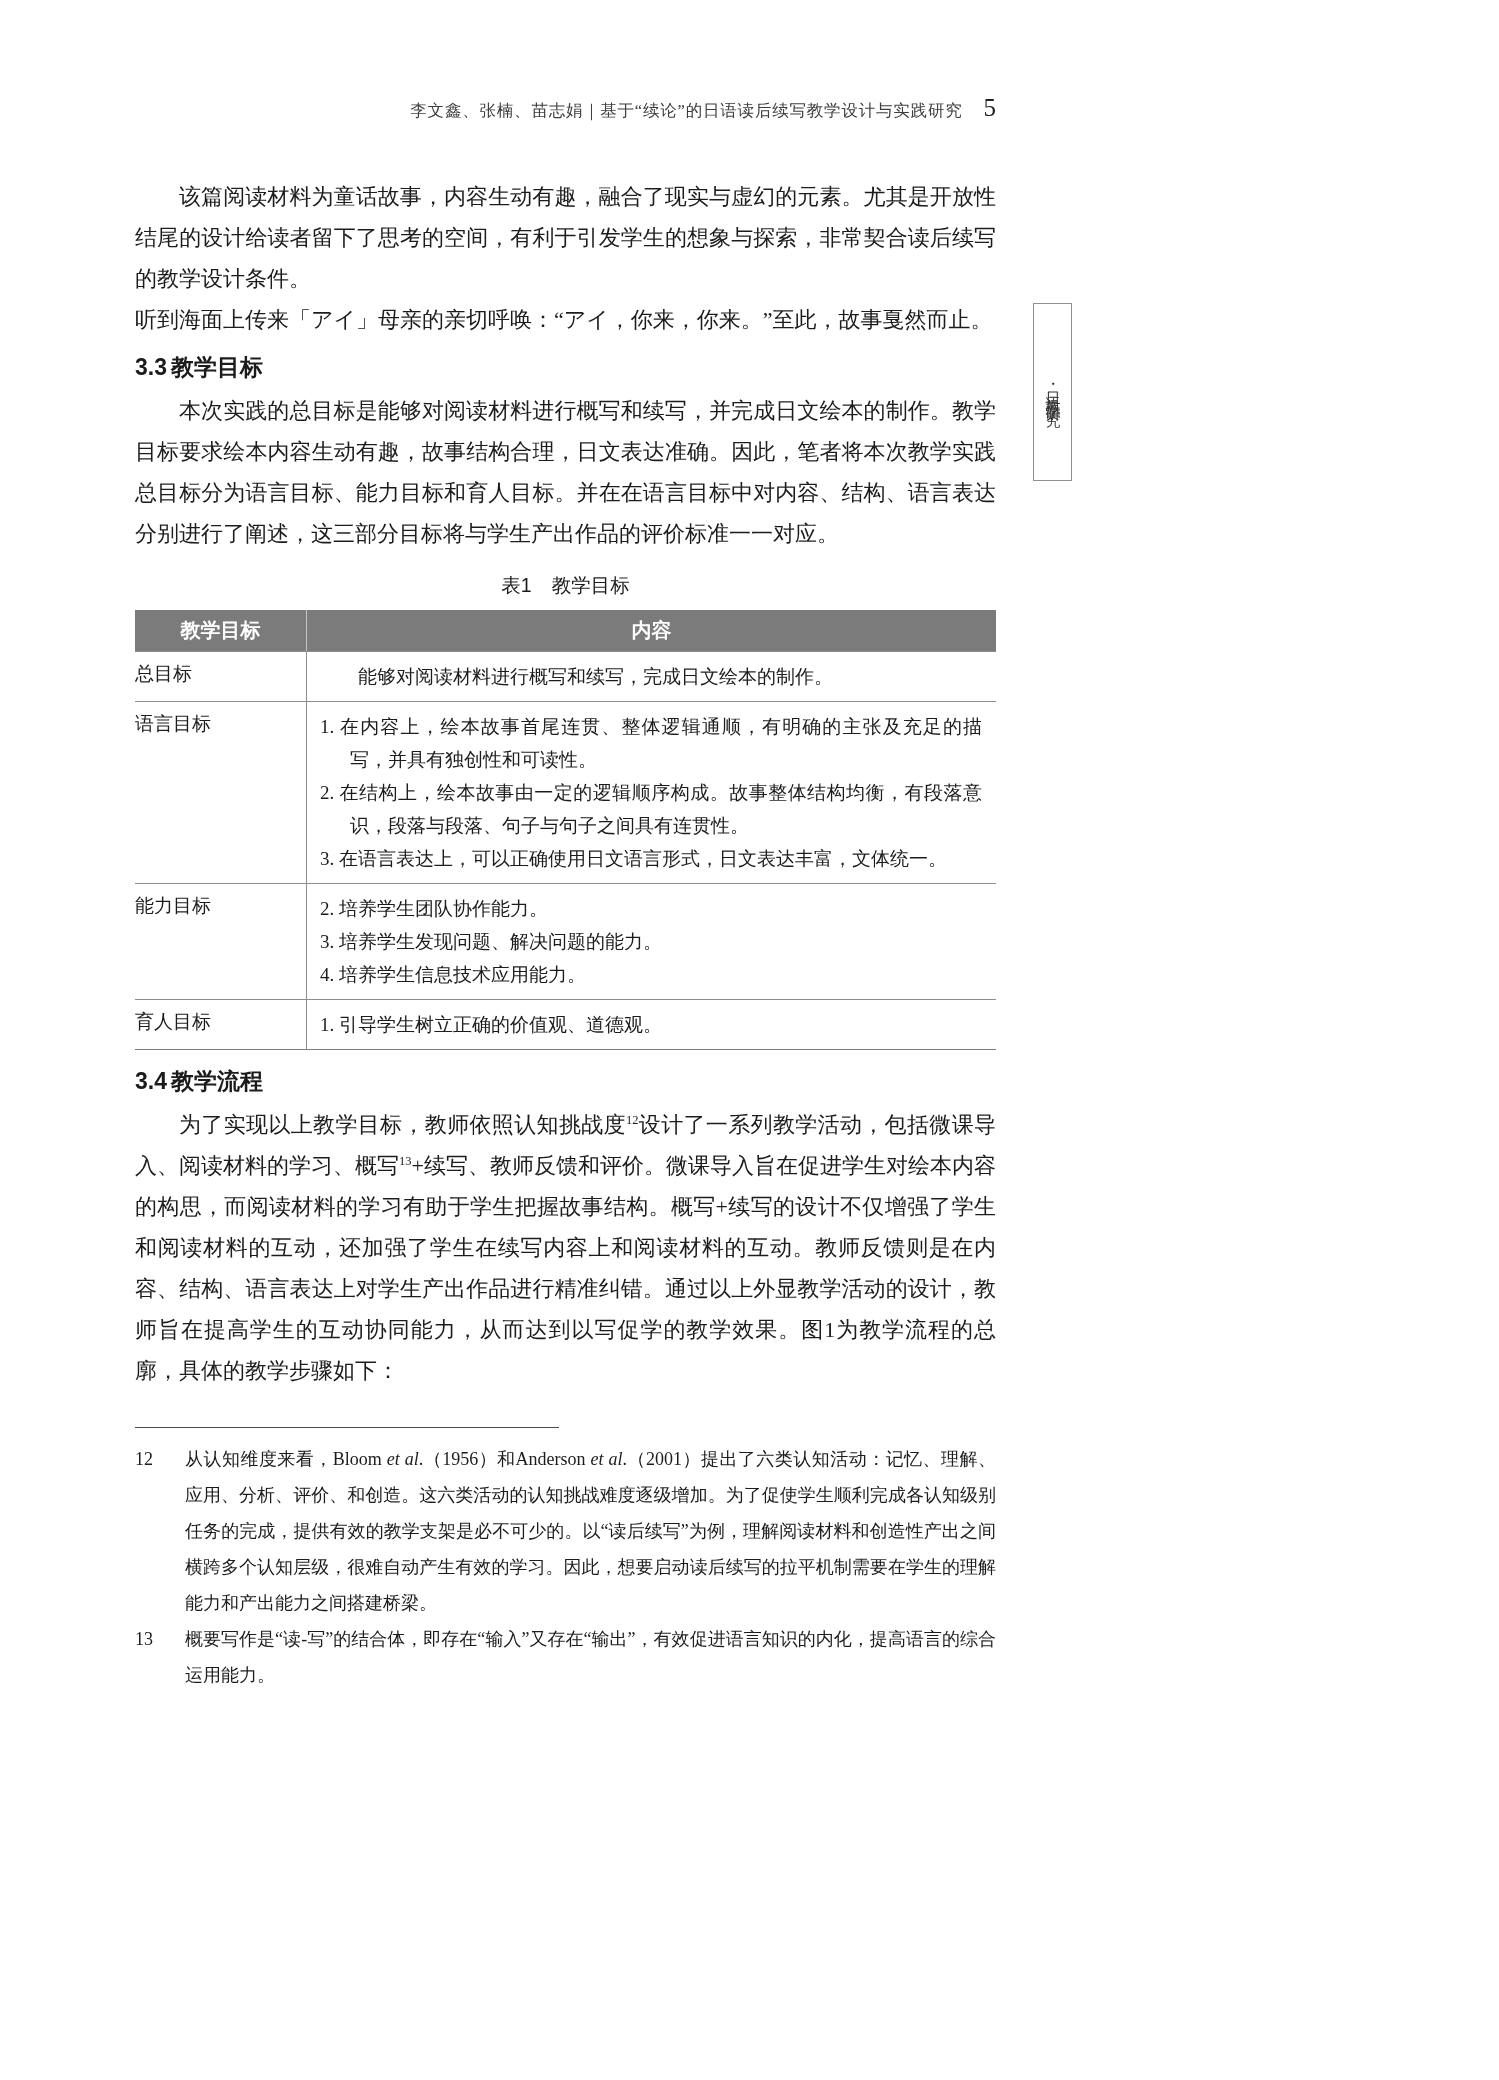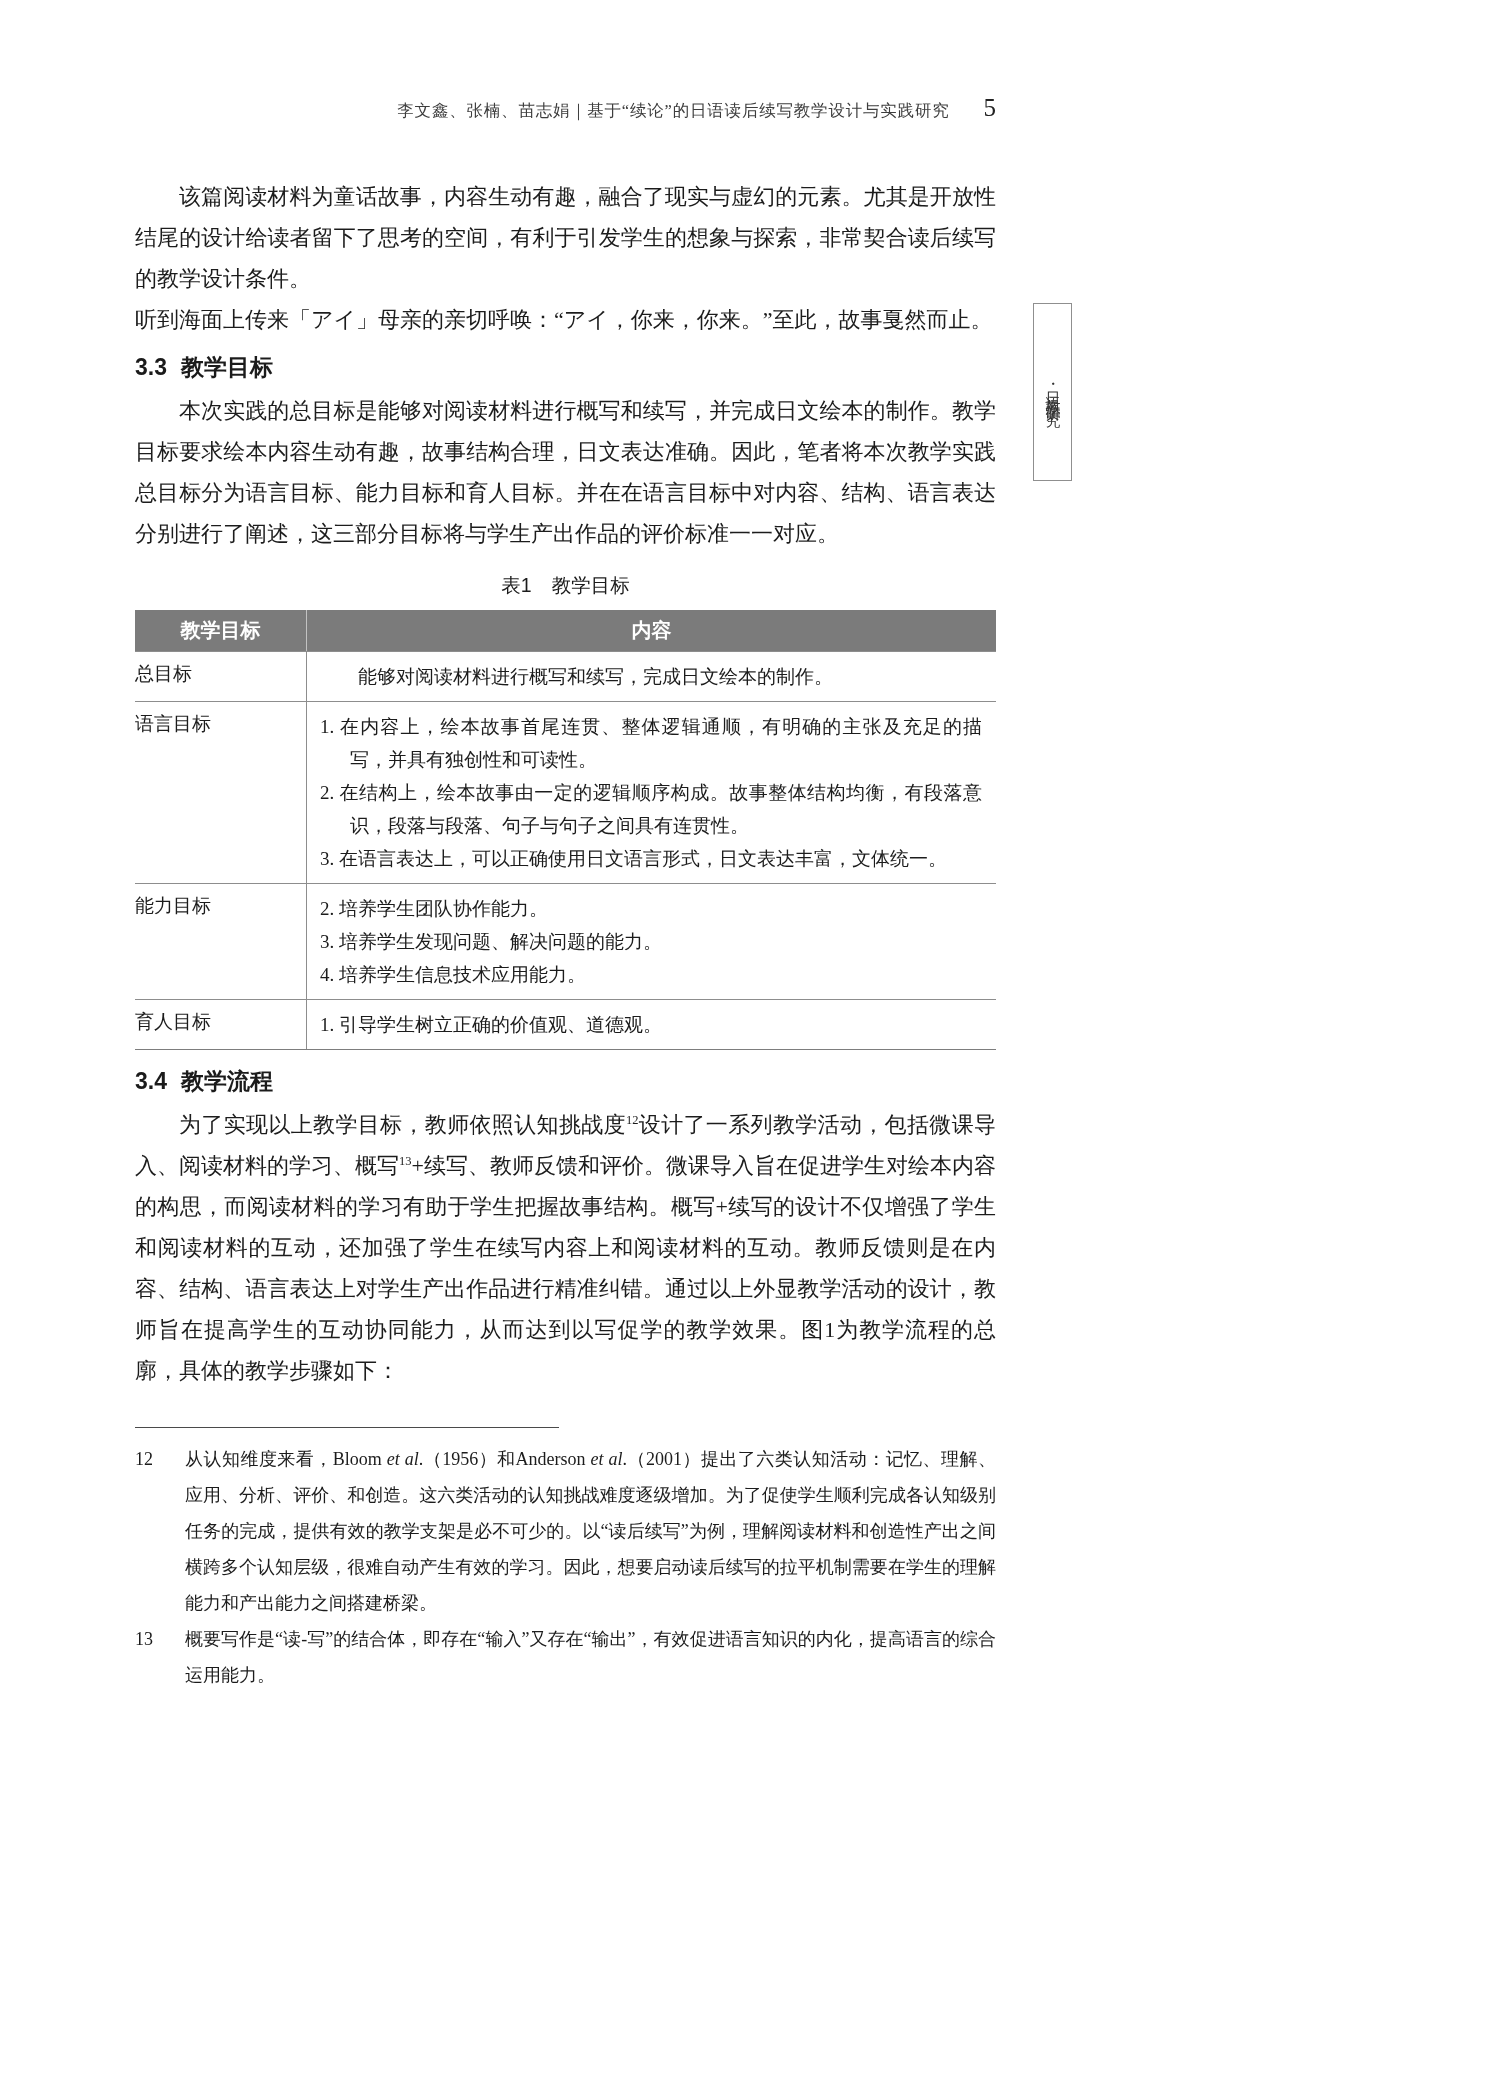--- a/index.html
+++ b/index.html
@@ -13,21 +13,21 @@
     width: 1499px; height: 2080px;
     background: #ffffff;
     color: #1c1c1c;
     overflow: hidden;
   }
 
   
   .page-header {
     position: absolute;
     top: 94px; left: 135px; width: 861px;
-    display: flex; justify-content: flex-end; align-items: baseline; gap: 34px;
+    display: flex; justify-content: flex-end; align-items: baseline; gap: 21px;
   }
   .running-title {
     font-size: 16.5px; color: #3d3d3d; letter-spacing: 0.8px;
     font-family: "Liberation Serif", serif;
   }
   .page-number { font-size: 25px; color: #222; }
 
   
   .side-tab {
     position: absolute;
@@ -49,21 +49,21 @@
     left: 135px; top: 176px; width: 861px;
   }
   .para {
     font-size: 22px; line-height: 41px;
     text-align: justify; color: #1c1c1c;
     margin: 0;
   }
   .para.indent { text-indent: 2em; }
 
   .section-heading {
-    display: flex; gap: 14px; align-items: baseline;
+    display: flex; gap: 4px; align-items: baseline;
     font-family: "Liberation Sans", sans-serif;
     font-size: 23px; font-weight: 600; color: #1b1b1b;
     margin: 12px 0 7px;
   }
   .section-heading.mt { margin-top: 16px; }
 
   sup {
     font-size: 12.5px; line-height: 0; vertical-align: super;
   }
 

